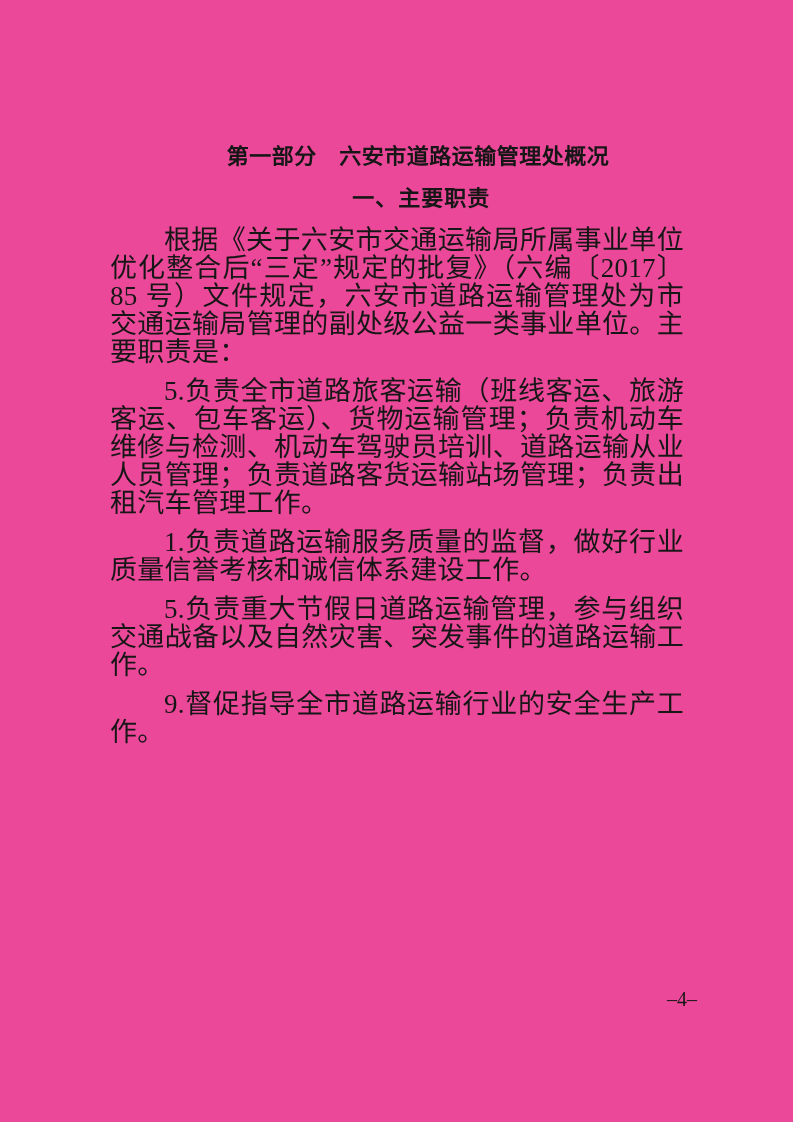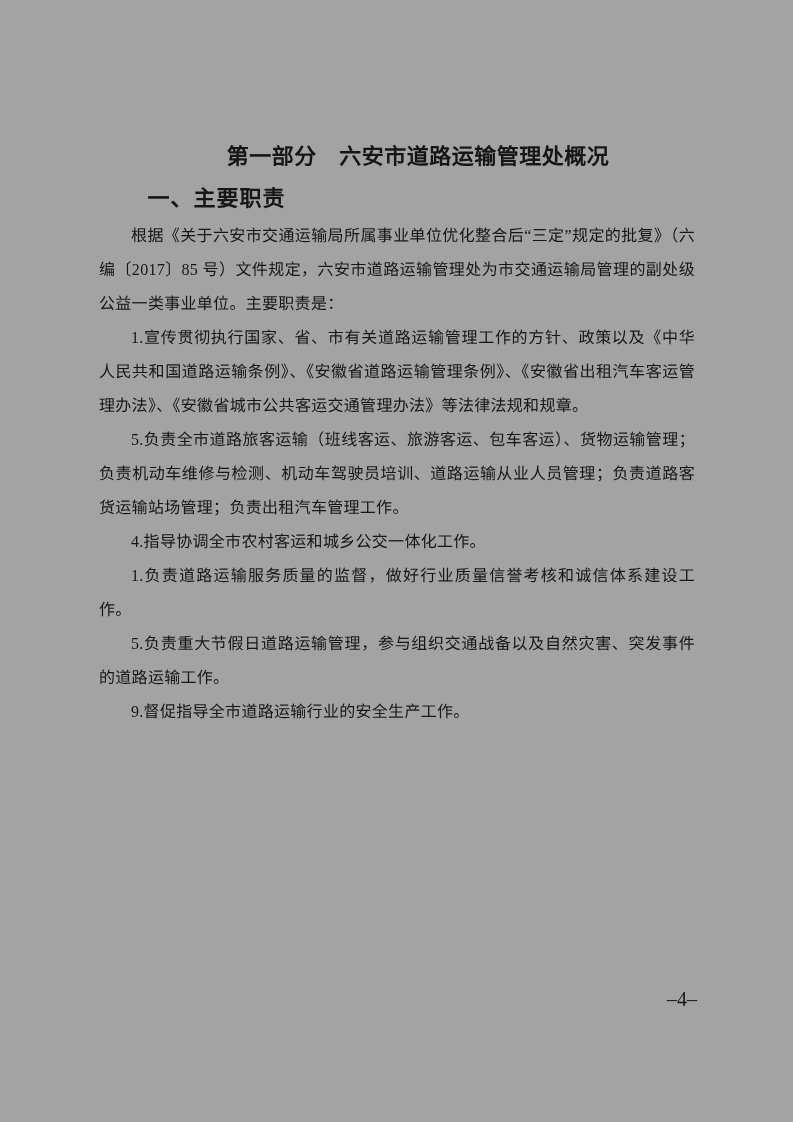--- a/index.html
+++ b/index.html
@@ -5,21 +5,21 @@
   html, body {
     margin: 0;
     padding: 0;
     background: #ffffff;
   }
   .page {
     position: relative;
     width: 793px;
     height: 1122px;
     margin: 0 auto;
-    background: #a3a3a3;
+    background: #ec4899;
     box-sizing: border-box;
     padding: 140px 98px 0 99px;
     overflow: hidden;
     color: #161616;
   }
   .doc-title {
     font-family: "Liberation Sans", "DejaVu Sans", sans-serif;
     font-weight: bold;
     font-size: 22px;
     line-height: 33px;
@@ -29,26 +29,27 @@
     white-space: nowrap;
   }
   .section-heading {
     font-family: "Liberation Sans", "DejaVu Sans", sans-serif;
     font-weight: bold;
     font-size: 22px;
     line-height: 32px;
     margin: 0 0 4px 0;
     text-indent: 2.2em;
     letter-spacing: 1px;
+    text-align: center;
   }
   .body-text p {
     font-family: "Liberation Serif", "DejaVu Serif", serif;
-    font-size: 16px;
-    line-height: 34px;
-    margin: 0;
+    font-size: 27px;
+    line-height: 28px;
+    margin: 11px;
     text-align: justify;
     text-justify: inter-ideograph;
     text-indent: 2em;
     letter-spacing: 0.3px;
   }
   .page-number {
     position: absolute;
     top: 988px;
     right: 96px;
     font-family: "Liberation Serif", "DejaVu Serif", serif;
@@ -60,23 +61,21 @@
 <body>
 
 <div class="page">
 
   <h1 class="doc-title">第一部分　六安市道路运输管理处概况</h1>
 
   <h2 class="section-heading">一、主要职责</h2>
 
   <div class="body-text">
     <p>根据《关于六安市交通运输局所属事业单位优化整合后“三定”规定的批复》（六编〔2017〕85 号）文件规定，六安市道路运输管理处为市交通运输局管理的副处级公益一类事业单位。主要职责是：</p>
-    <p>1.宣传贯彻执行国家、省、市有关道路运输管理工作的方针、政策以及《中华人民共和国道路运输条例》、《安徽省道路运输管理条例》、《安徽省出租汽车客运管理办法》、《安徽省城市公共客运交通管理办法》等法律法规和规章。</p>
     <p>5.负责全市道路旅客运输（班线客运、旅游客运、包车客运）、货物运输管理；负责机动车维修与检测、机动车驾驶员培训、道路运输从业人员管理；负责道路客货运输站场管理；负责出租汽车管理工作。</p>
-    <p>4.指导协调全市农村客运和城乡公交一体化工作。</p>
     <p>1.负责道路运输服务质量的监督，做好行业质量信誉考核和诚信体系建设工作。</p>
     <p>5.负责重大节假日道路运输管理，参与组织交通战备以及自然灾害、突发事件的道路运输工作。</p>
     <p>9.督促指导全市道路运输行业的安全生产工作。</p>
   </div>
 
   <div class="page-number">–4–</div>
 
 </div>
 
 </body></html>

